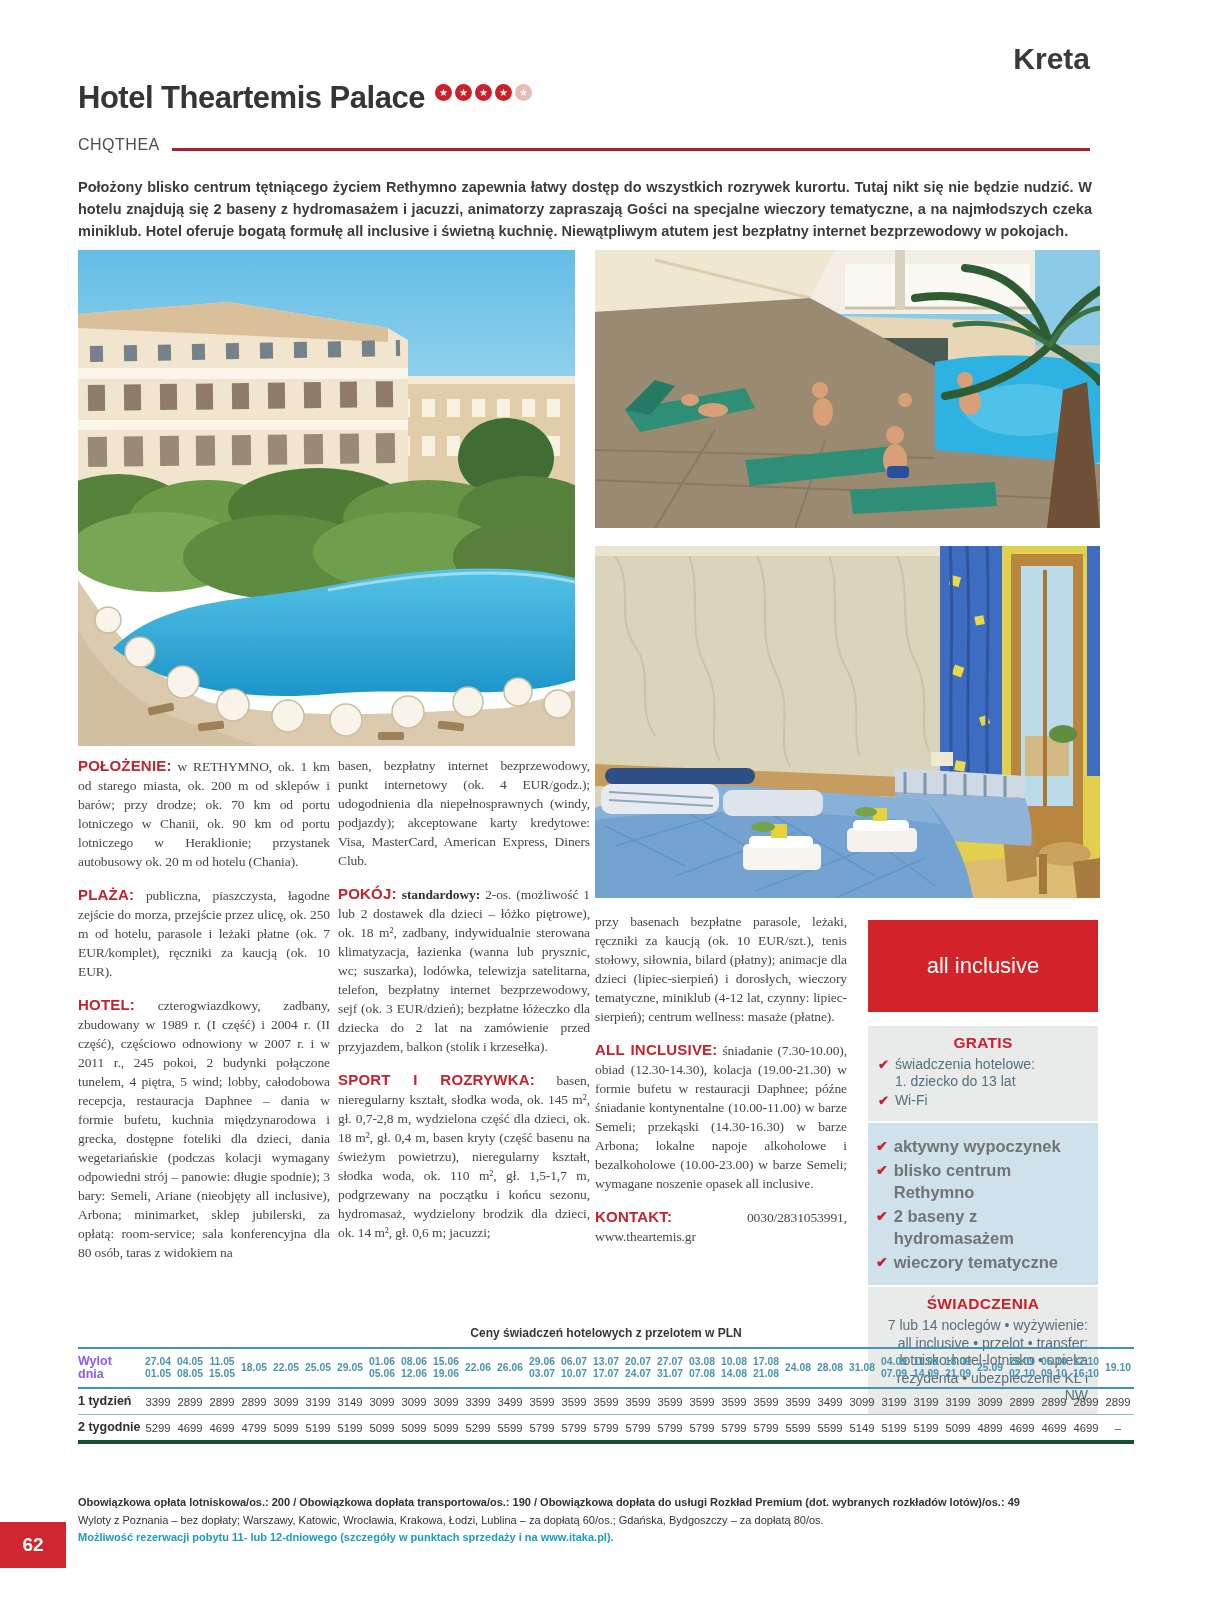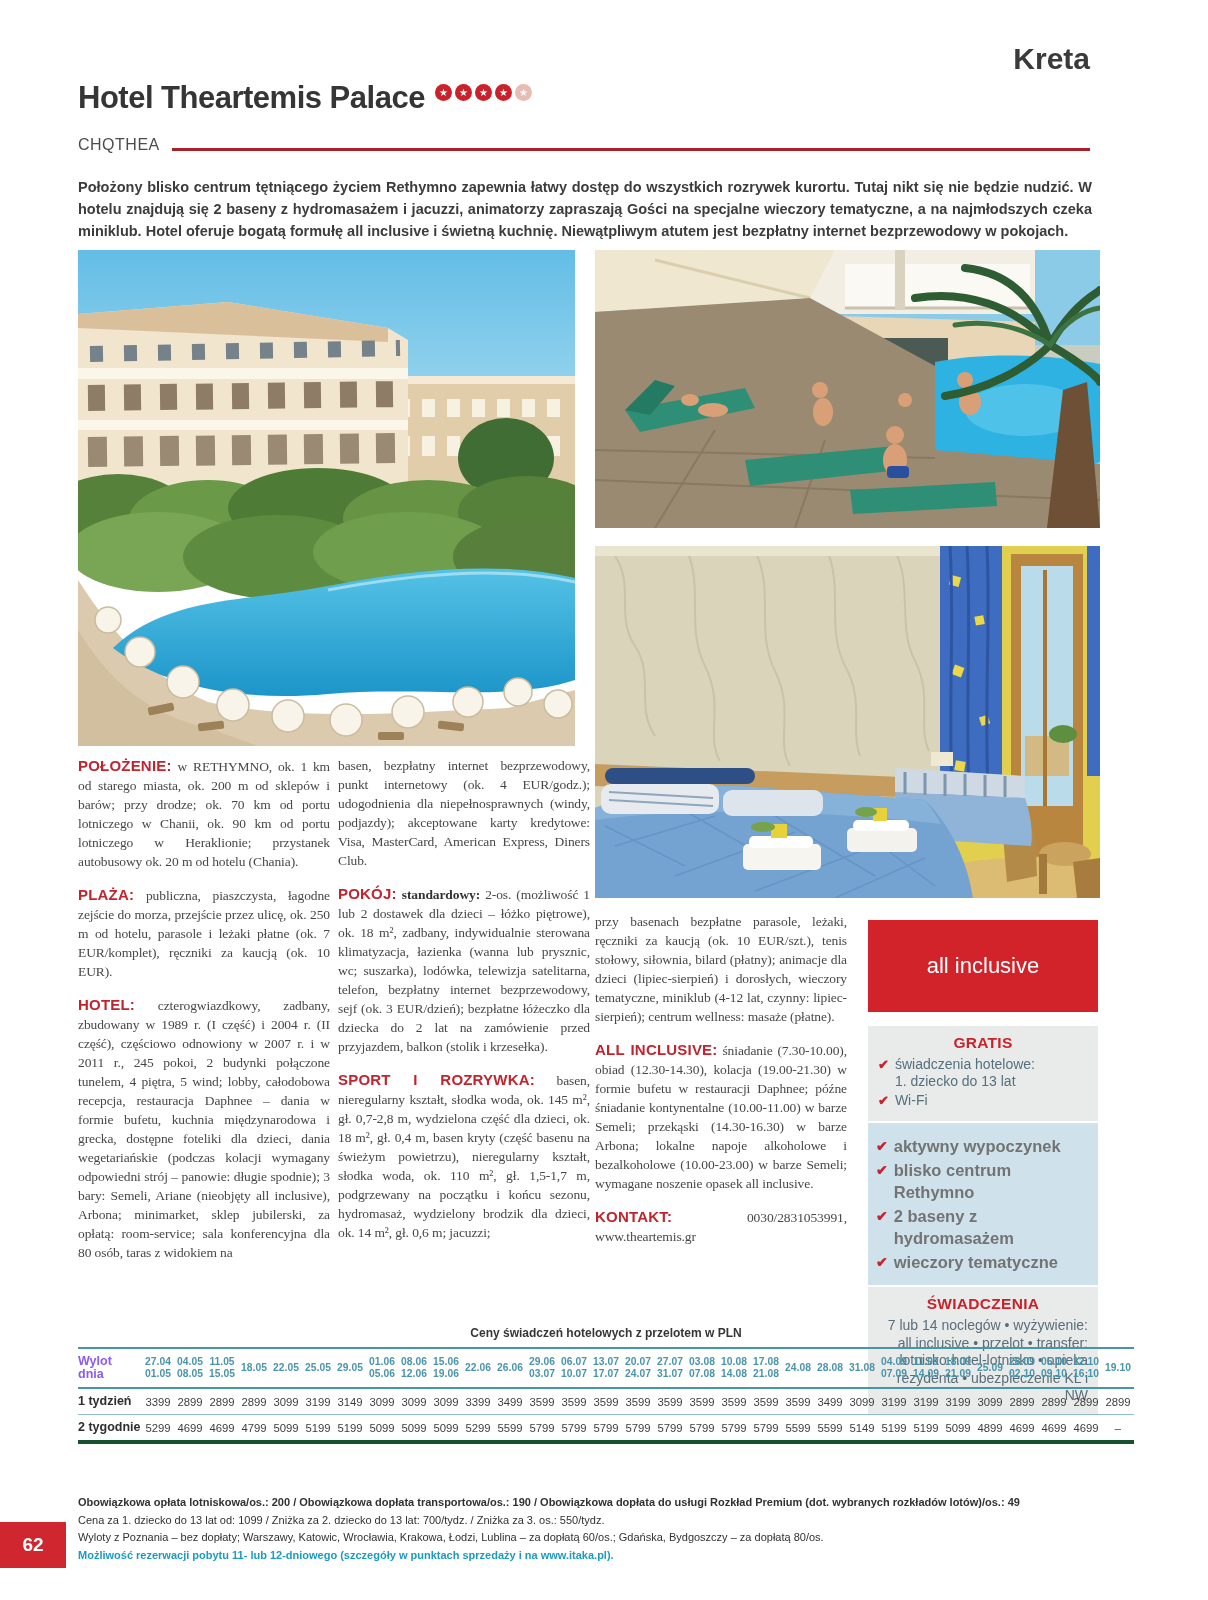--- a/index.html
+++ b/index.html
@@ -556,20 +556,19 @@
         <div class="pt-cell val">4899</div>
         <div class="pt-cell val">4699</div>
         <div class="pt-cell val">4699</div>
         <div class="pt-cell val">4699</div>
         <div class="pt-cell val">–</div>
       </div>
   </section>
 
   <div class="footnotes">
     <p class="fn bold">Obowiązkowa opłata lotniskowa/os.: 200 / Obowiązkowa dopłata transportowa/os.: 190 / Obowiązkowa dopłata do usługi Rozkład Premium (dot. wybranych rozkładów lotów)/os.: 49</p>
-    <p class="fn">Cena za 1. dziecko do 13 lat od: 1099 / Zniżka za 2. dziecko do 13 lat: 700/tydz. / Zniżka za 3. os.: 550/tydz.</p>
     <p class="fn">Wyloty z Poznania – bez dopłaty; Warszawy, Katowic, Wrocławia, Krakowa, Łodzi, Lublina – za dopłatą 60/os.; Gdańska, Bydgoszczy – za dopłatą 80/os.</p>
     <p class="fn teal">Możliwość rezerwacji pobytu 11- lub 12-dniowego (szczegóły w punktach sprzedaży i na www.itaka.pl).</p>
   </div>
 
   <div class="pagenum">62</div>
 
 </div>
 
 </body></html>

